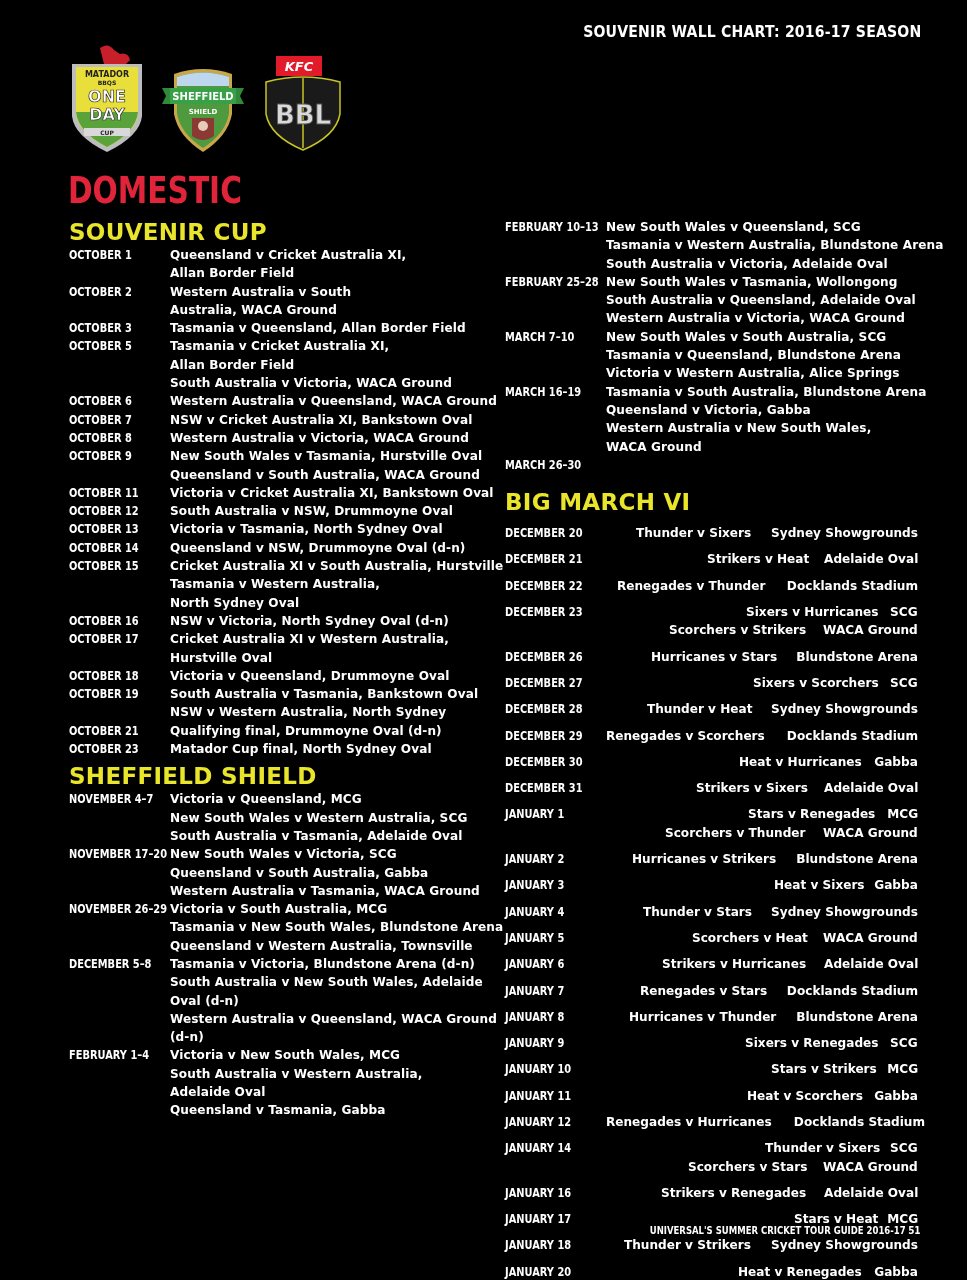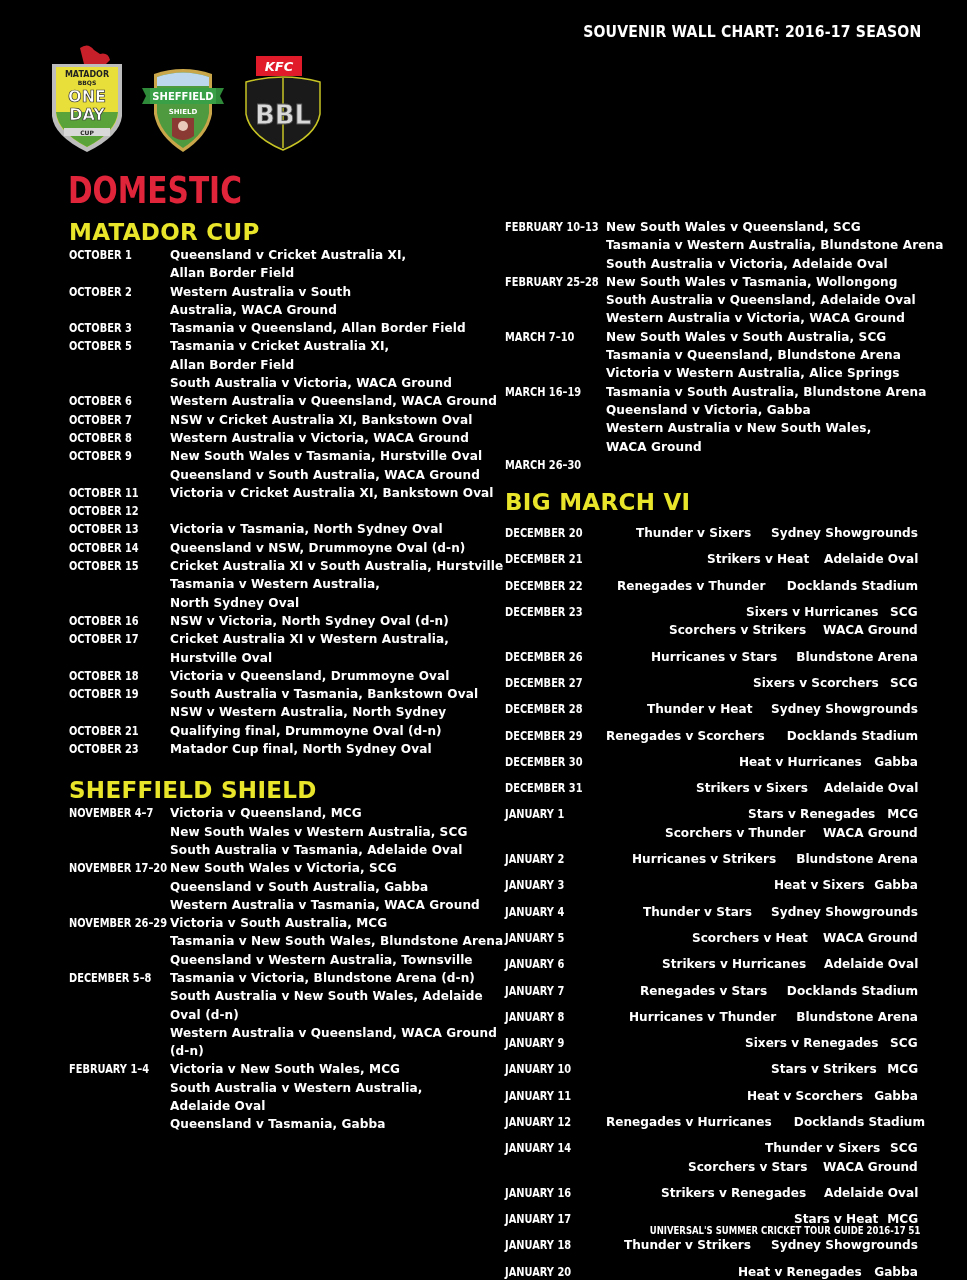--- a/index.html
+++ b/index.html
@@ -6,21 +6,21 @@
   html, body { width: 967px; height: 1280px; background: #000; overflow: hidden; }
   body { position: relative; color: #fff; font-family: "DejaVu Sans", sans-serif; }
 
   .page-header {
     position: absolute; right: 46px; top: 22px;
     font-family: "DejaVu Sans", sans-serif; font-weight: bold;
     font-size: 16px; letter-spacing: 0.2px; color: #fff;
     transform: scaleX(0.88); transform-origin: right center;
   }
 
-  .logos { position: absolute; left: 48px; top: 44px; height: 112px; width: 290px; }
+  .logos { position: absolute; left: 68px; top: 44px; height: 112px; width: 290px; }
   .logo { position: absolute; }
   .logo svg { display: block; }
 
   .domestic-title {
     position: absolute; left: 68px; top: 168px;
     font-family: "DejaVu Sans", sans-serif; font-weight: bold;
     font-size: 38px; color: #e0243a; letter-spacing: 0px;
     transform: scaleX(0.78); transform-origin: left center;
   }
 
@@ -108,21 +108,21 @@
       <path d="M32 52 L54 52 L54 70 Q43 78 32 70 Z" fill="#8a3a32"></path>
       <circle cx="43" cy="60" r="5" fill="#e9c9b9"></circle>
     </svg>
   </div>
 </div>
 
 <div class="domestic-title">DOMESTIC</div>
 
 <div class="col col-left">
   <div class="section">
-    <div class="section-title">MATADOR CUP</div>
+    <div class="section-title">SOUVENIR CUP</div>
     <div id="matador-list">
         <div class="row">
           <div class="date">OCTOBER 1</div>
           <div class="fixtures">
             <div class="line">Queensland v Cricket Australia XI,</div>
             <div class="line">Allan Border Field</div>
           </div>
         </div>
         <div class="row">
           <div class="date">OCTOBER 2</div>
@@ -171,20 +171,23 @@
           </div>
         </div>
         <div class="row">
           <div class="date">OCTOBER 11</div>
           <div class="fixtures">
             <div class="line">Victoria v Cricket Australia XI, Bankstown Oval</div>
           </div>
         </div>
         <div class="row">
           <div class="date">OCTOBER 12</div>
+          <div class="fixtures">
+            <div class="line">South Australia v NSW, Drummoyne Oval</div>
+          </div>
         </div>
         <div class="row">
           <div class="date">OCTOBER 13</div>
           <div class="fixtures">
             <div class="line">Victoria v Tasmania, North Sydney Oval</div>
           </div>
         </div>
         <div class="row">
           <div class="date">OCTOBER 14</div>
           <div class="fixtures">
@@ -232,21 +235,21 @@
           </div>
         </div>
         <div class="row">
           <div class="date">OCTOBER 23</div>
           <div class="fixtures">
             <div class="line">Matador Cup final, North Sydney Oval</div>
           </div>
         </div>
       </div>
   </div>
-  <div class="section" style="margin-top:18px;">
+  <div class="section" style="margin-top:4px;">
     <div class="section-title">SHEFFIELD SHIELD</div>
     <div id="shield-list-left">
         <div class="row">
           <div class="date">NOVEMBER 4–7</div>
           <div class="fixtures">
             <div class="line">Victoria v Queensland, MCG</div>
             <div class="line">New South Wales v Western Australia, SCG</div>
             <div class="line">South Australia v Tasmania, Adelaide Oval</div>
           </div>
         </div>

